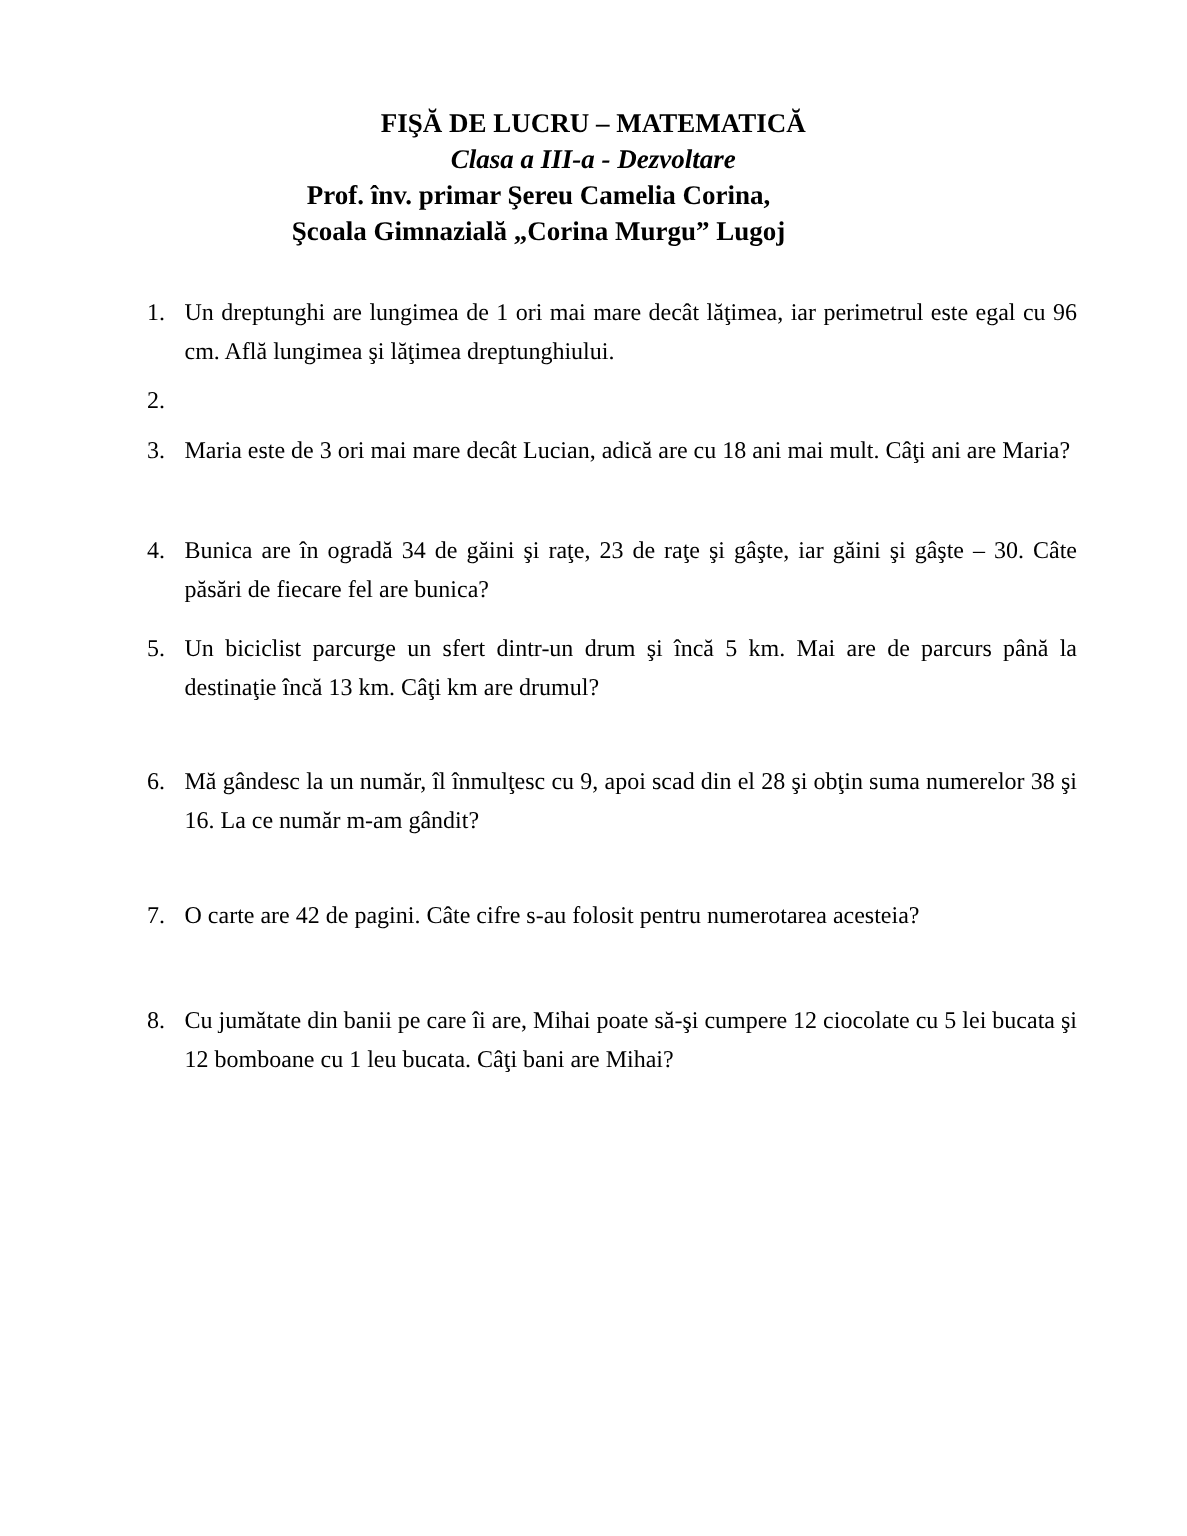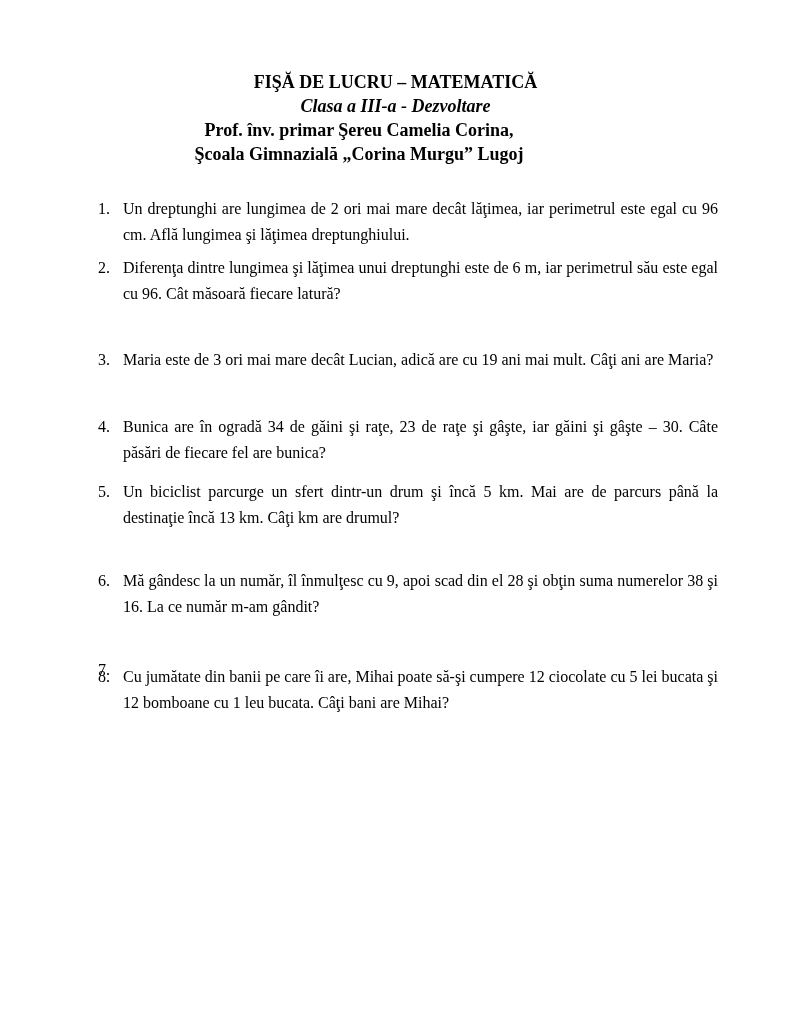--- a/index.html
+++ b/index.html
@@ -68,50 +68,50 @@
     <div class="h-line h-center">FIŞĂ DE LUCRU – MATEMATICĂ</div>
     <div class="h-line h-center h-italic">Clasa a III-a - Dezvoltare</div>
     <div class="h-line h-right">Prof. înv. primar Şereu Camelia Corina,</div>
     <div class="h-line h-right">Şcoala Gimnazială „Corina Murgu” Lugoj</div>
   </header>
 
   <main class="problems">
 
     <div class="problem p1">
       <span class="num">1.</span>
-      <span class="txt">Un dreptunghi are lungimea de 2 ori mai mare decât lăţimea, iar perimetrul este egal cu 96 cm. Află lungimea şi lăţimea dreptunghiului.</span>
+      <span class="txt">Un dreptunghi are lungimea de 1 ori mai mare decât lăţimea, iar perimetrul este egal cu 96 cm. Află lungimea şi lăţimea dreptunghiului.</span>
     </div>
 
     <div class="problem p2">
       <span class="num">2.</span>
-      <span class="txt">Diferenţa dintre lungimea şi lăţimea unui dreptunghi este de 6 m, iar perimetrul său este egal cu 96. Cât măsoară fiecare latură?</span>
     </div>
 
     <div class="problem p3">
       <span class="num">3.</span>
-      <span class="txt">Maria este de 3 ori mai mare decât Lucian, adică are cu 19 ani mai mult. Câţi ani are Maria?</span>
+      <span class="txt">Maria este de 3 ori mai mare decât Lucian, adică are cu 18 ani mai mult. Câţi ani are Maria?</span>
     </div>
 
     <div class="problem p4">
       <span class="num">4.</span>
       <span class="txt">Bunica are în ogradă 34 de găini şi raţe, 23 de raţe şi gâşte, iar găini şi gâşte – 30. Câte păsări de fiecare fel are bunica?</span>
     </div>
 
     <div class="problem p5">
       <span class="num">5.</span>
       <span class="txt">Un biciclist parcurge un sfert dintr-un drum şi încă 5 km. Mai are de parcurs până la destinaţie încă 13 km. Câţi km are drumul?</span>
     </div>
 
     <div class="problem p6">
       <span class="num">6.</span>
       <span class="txt">Mă gândesc la un număr, îl înmulţesc cu 9, apoi scad din el 28 şi obţin suma numerelor 38 şi 16. La ce număr m-am gândit?</span>
     </div>
 
     <div class="problem p7">
       <span class="num">7.</span>
+      <span class="txt">O carte are 42 de pagini. Câte cifre s-au folosit pentru numerotarea acesteia?</span>
     </div>
 
     <div class="problem p8">
       <span class="num">8.</span>
       <span class="txt">Cu jumătate din banii pe care îi are, Mihai poate să-şi cumpere 12 ciocolate cu 5 lei bucata şi 12 bomboane cu 1 leu bucata. Câţi bani are Mihai?</span>
     </div>
 
   </main>
 
 </div>

